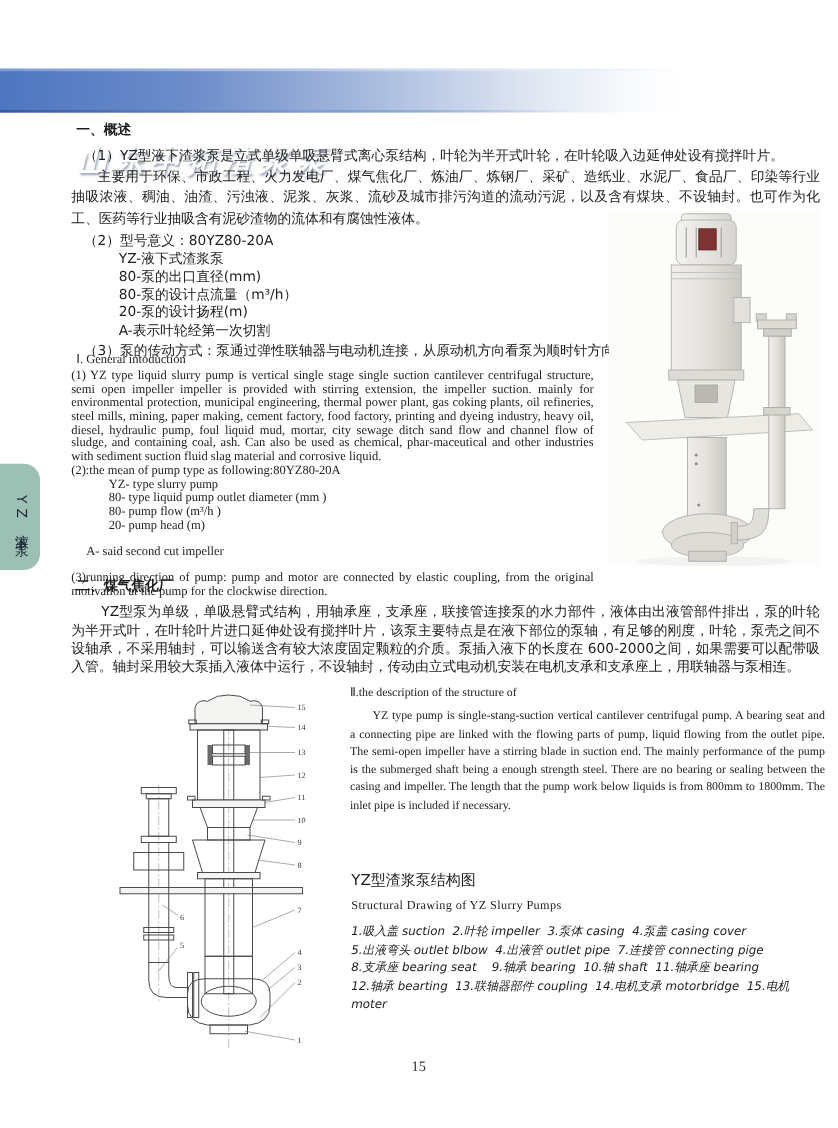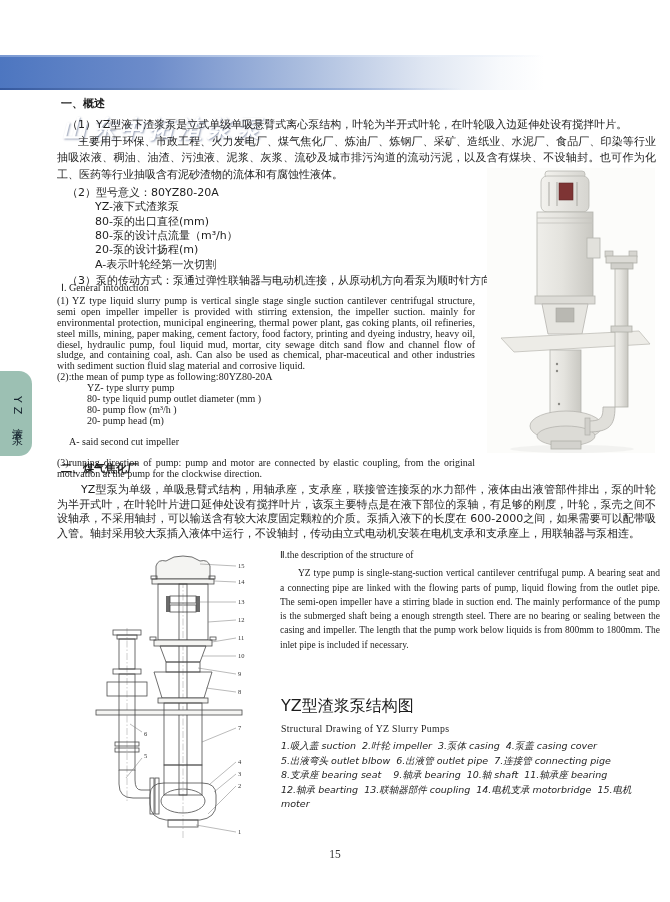--- a/index.html
+++ b/index.html
@@ -46,21 +46,21 @@
   .e1-model div{margin-left:30px;}
   .e1-p3{margin-left:12px;}
   .e1-p4{margin:0;text-align:justify;}
 
   #english2{position:absolute;left:280px;top:548px;width:380px;font-size:9.5px;line-height:14.3px;}
   .e2-h{margin:0 0 4px 0;}
   .e2-p{margin:0;text-align:justify;text-indent:18px;}
 
   
   #captions{position:absolute;left:281px;top:696px;}
-  .cap-cn{font-size:16px;margin-bottom:6px;}
+  .cap-cn{font-size:12px;margin-bottom:6px;}
   .cap-en{font-family:"Liberation Serif",serif;font-size:9.8px;letter-spacing:.3px;}
   #parts{position:absolute;left:281px;top:739px;width:382px;font-size:9.5px;line-height:14.6px;}
   #parts div{white-space:pre-wrap;font-style:italic;}
 
   .pageno{position:absolute;left:0;top:848px;width:670px;text-align:center;
           font-family:"Liberation Serif",serif;font-size:11.5px;color:#333;}
 
   
   .photo{position:absolute;left:487px;top:168px;}
   .drawing{position:absolute;left:90px;top:552px;}
@@ -266,20 +266,20 @@
     <p class="e2-p">YZ type pump is single-stang-suction vertical cantilever centrifugal pump. A bearing seat and a connecting pipe are linked with the flowing parts of pump, liquid flowing from the outlet pipe. The semi-open impeller have a stirring blade in suction end.  The mainly performance of the pump is the submerged shaft being a enough strength steel. There  are no bearing or sealing between the casing and impeller. The length that the pump work below liquids is from 800mm to 1800mm. The inlet pipe is included if necessary.</p>
   </div>
 
   <div id="captions">
     <div class="cap-cn">YZ型渣浆泵结构图</div>
     <div class="cap-en">Structural Drawing of YZ Slurry Pumps</div>
   </div>
 
   <div id="parts">
     <div>1.吸入盖 suction  2.叶轮 impeller  3.泵体 casing  4.泵盖 casing cover</div>
-    <div>5.出液弯头 outlet blbow  6.出液管 outlet pipe  7.连接管 connecting pige</div>
+    <div>5.出液弯头 outlet blbow  4.出液管 outlet pipe  7.连接管 connecting pige</div>
     <div>8.支承座 bearing seat    9.轴承 bearing  10.轴 shaft  11.轴承座 bearing</div>
     <div>12.轴承 bearting  13.联轴器部件 coupling  14.电机支承 motorbridge  15.电机 moter</div>
   </div>
 
   <div class="pageno">15</div>
 
 </div>
 
 </body></html>

